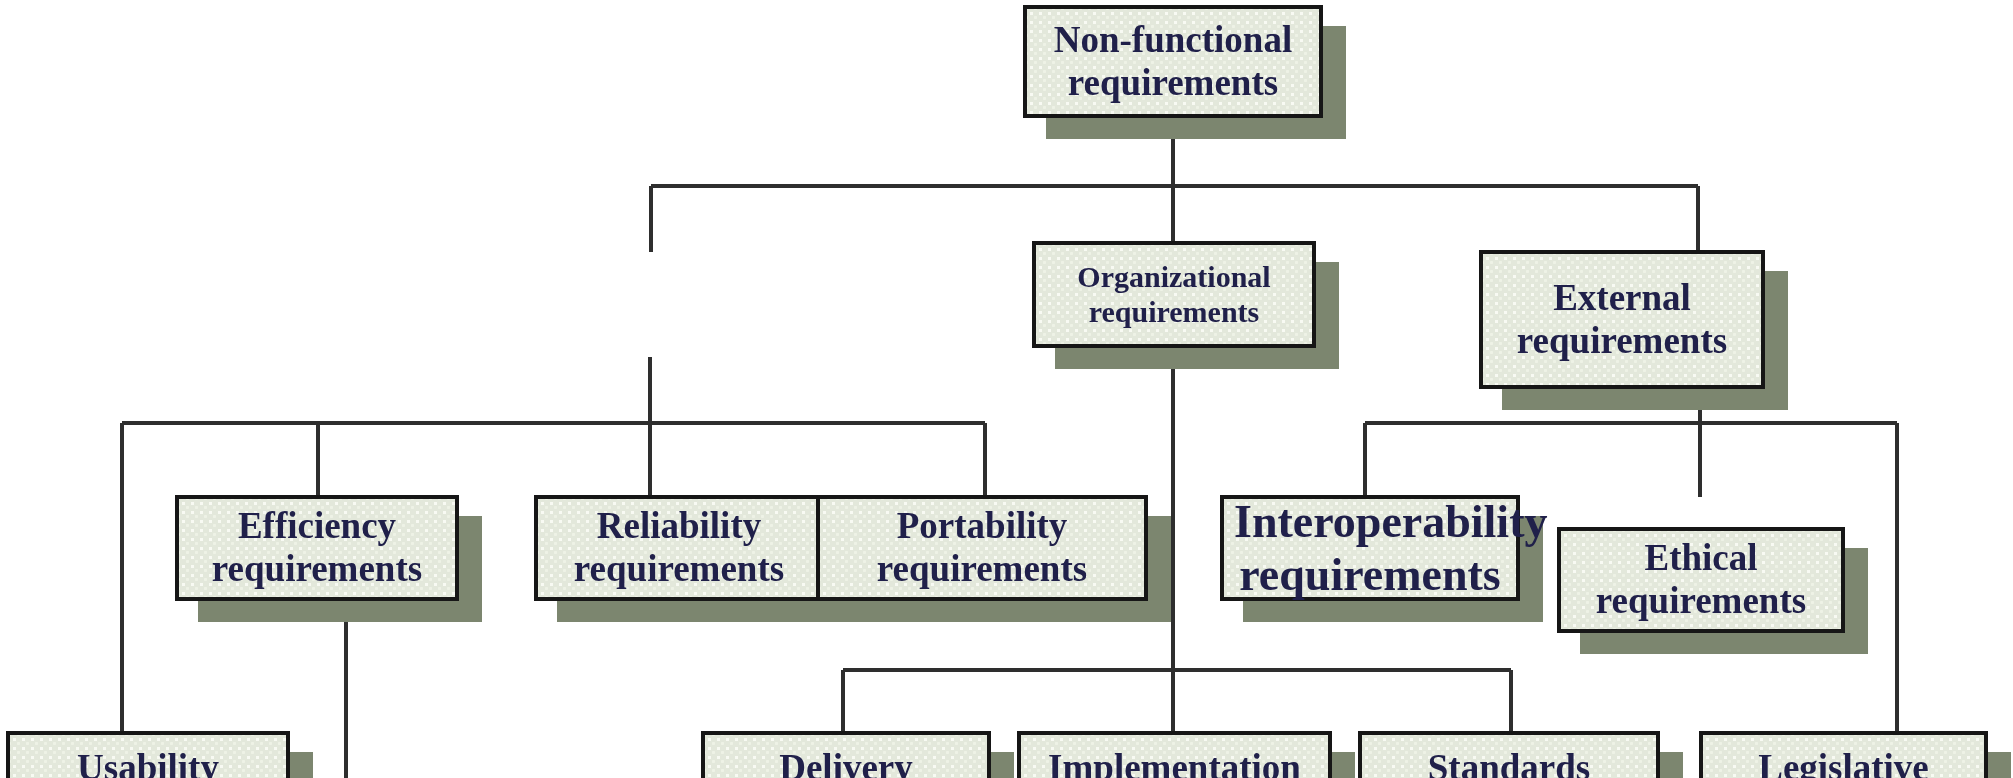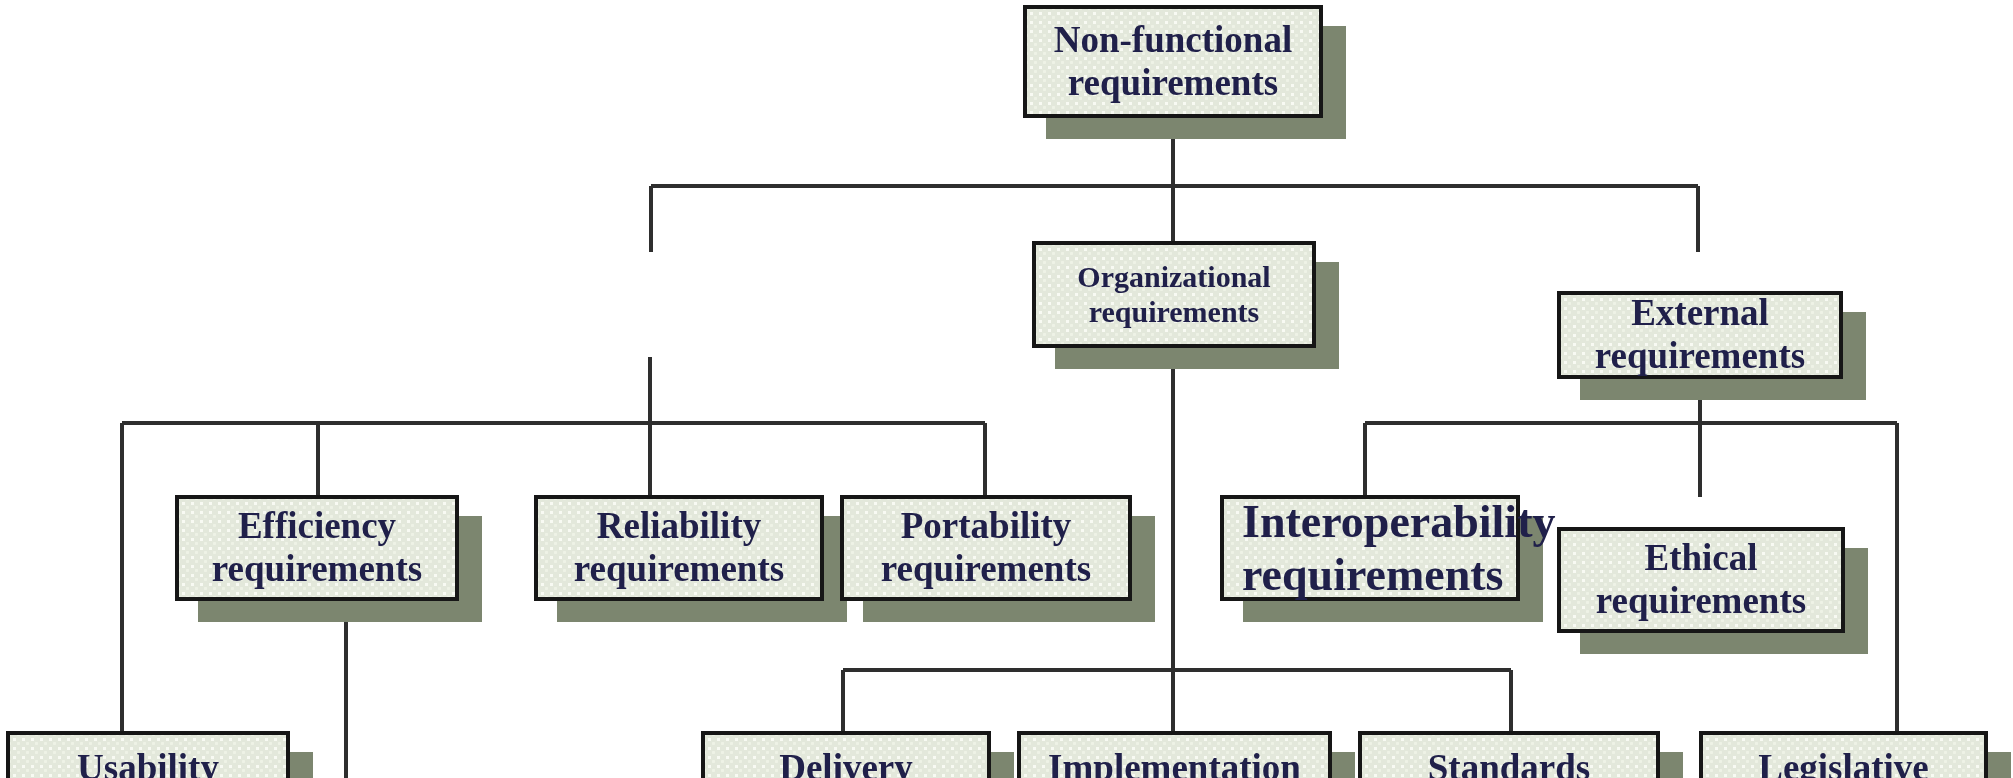--- a/index.html
+++ b/index.html
@@ -14,21 +14,21 @@
     background-color: #e3e8db;
     background-image:
       radial-gradient(#f8faf3 1.6px, rgba(0,0,0,0) 1.7px),
       radial-gradient(#eef2e6 1.4px, rgba(0,0,0,0) 1.5px);
     background-size: 9px 9px, 9px 9px;
     background-position: 0 0, 4px 4px;
     box-shadow: 23px 21px 0 0 #7c866f;
     display: flex; align-items: center; justify-content: center;
     text-align: center;
     color: #20204a; font-weight: 700; font-size: 37px; line-height: 1.16;
-    padding: 4px 18px;
+    padding: 4px 10px;
   }
   .node.partial { align-items: flex-start; padding-top: 12px; }
   .lbl { display: block; width: 100%; }
 </style>
 </head>
 <body>
 
 <div id="stage">
 
   <svg class="wires" width="2013" height="778" viewBox="0 0 2013 778" stroke="#2e2e2e" stroke-width="4" fill="none">
@@ -70,31 +70,31 @@
     </g>
   </svg>
 
   <div class="node" style="left:1023px; top:5px; width:300px; height:113px;">
     <span class="lbl">Non-functional requirements</span>
   </div>
 
   <div class="node" style="left:1032px; top:241px; width:284px; height:107px; font-size:30px;">
     <span class="lbl">Organizational requirements</span>
   </div>
-  <div class="node" style="left:1557px; top:250px; width:286px; height:88px;margin-top:41px;">
+  <div class="node" style="left:1479px; top:250px; width:286px; height:139px;">
     <span class="lbl">External requirements</span>
   </div>
 
   <div class="node" style="left:175px; top:495px; width:284px; height:106px;">
     <span class="lbl">Efficiency requirements</span>
   </div>
   <div class="node" style="left:510px; top:495px; width:290px; height:106px;margin-left:24px;">
     <span class="lbl">Reliability requirements</span>
   </div>
-  <div class="node" style="left:840px; top:495px; width:292px; height:106px;">
+  <div class="node" style="left:816px; top:495px; width:332px; height:106px;">
     <span class="lbl">Portability requirements</span>
   </div>
   <div class="node" style="left:1220px; top:495px; width:300px; height:106px; font-size:46px;">
     <span class="lbl">Interoperability requirements</span>
   </div>
   <div class="node" style="left:1557px; top:495px; width:288px; height:106px;margin-top:32px;">
     <span class="lbl">Ethical requirements</span>
   </div>
 
   <div class="node partial" style="left:6px; top:731px; width:284px; height:106px;">

